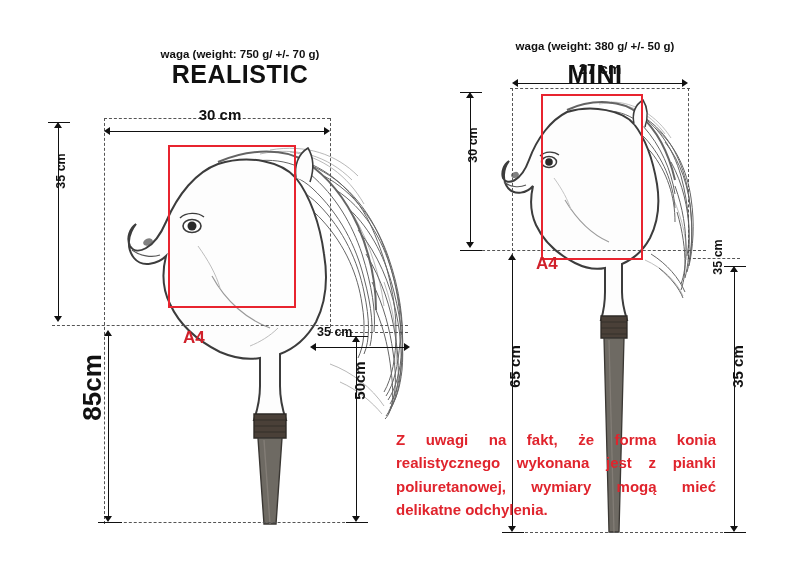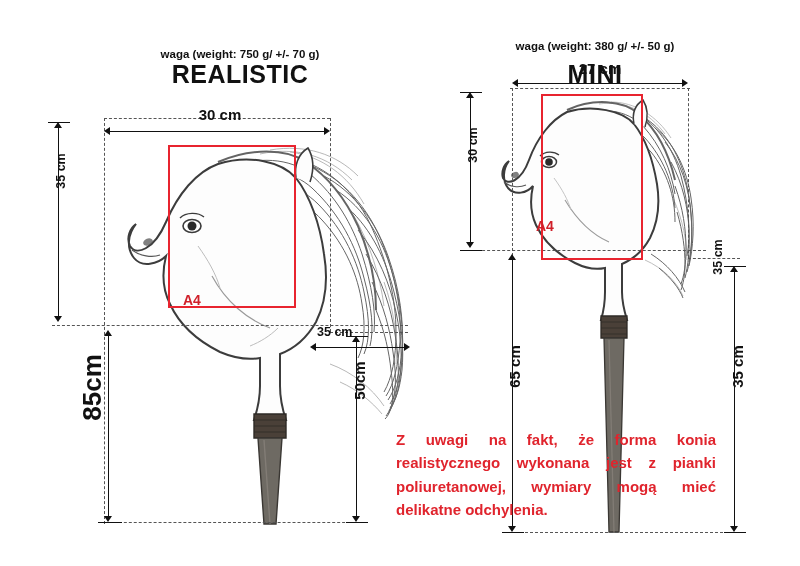--- a/index.html
+++ b/index.html
@@ -56,24 +56,25 @@
   .dim-big {
     font-size: 26px;
     font-weight: bold;
     color: #111;
     white-space: nowrap;
   }
   .rot90 { transform: rotate(-90deg); }
 
   
   .a4 {
-    font-size: 14px;
+    font-size: 17px;
     font-weight: bold;
     color: #d0202a;
     white-space: nowrap;
+    margin-top: 36px;
   }
 
   
   .a4rect {
     border: 2.5px solid #e8242f;
     box-sizing: border-box;
     background: transparent;
   }
 
   

